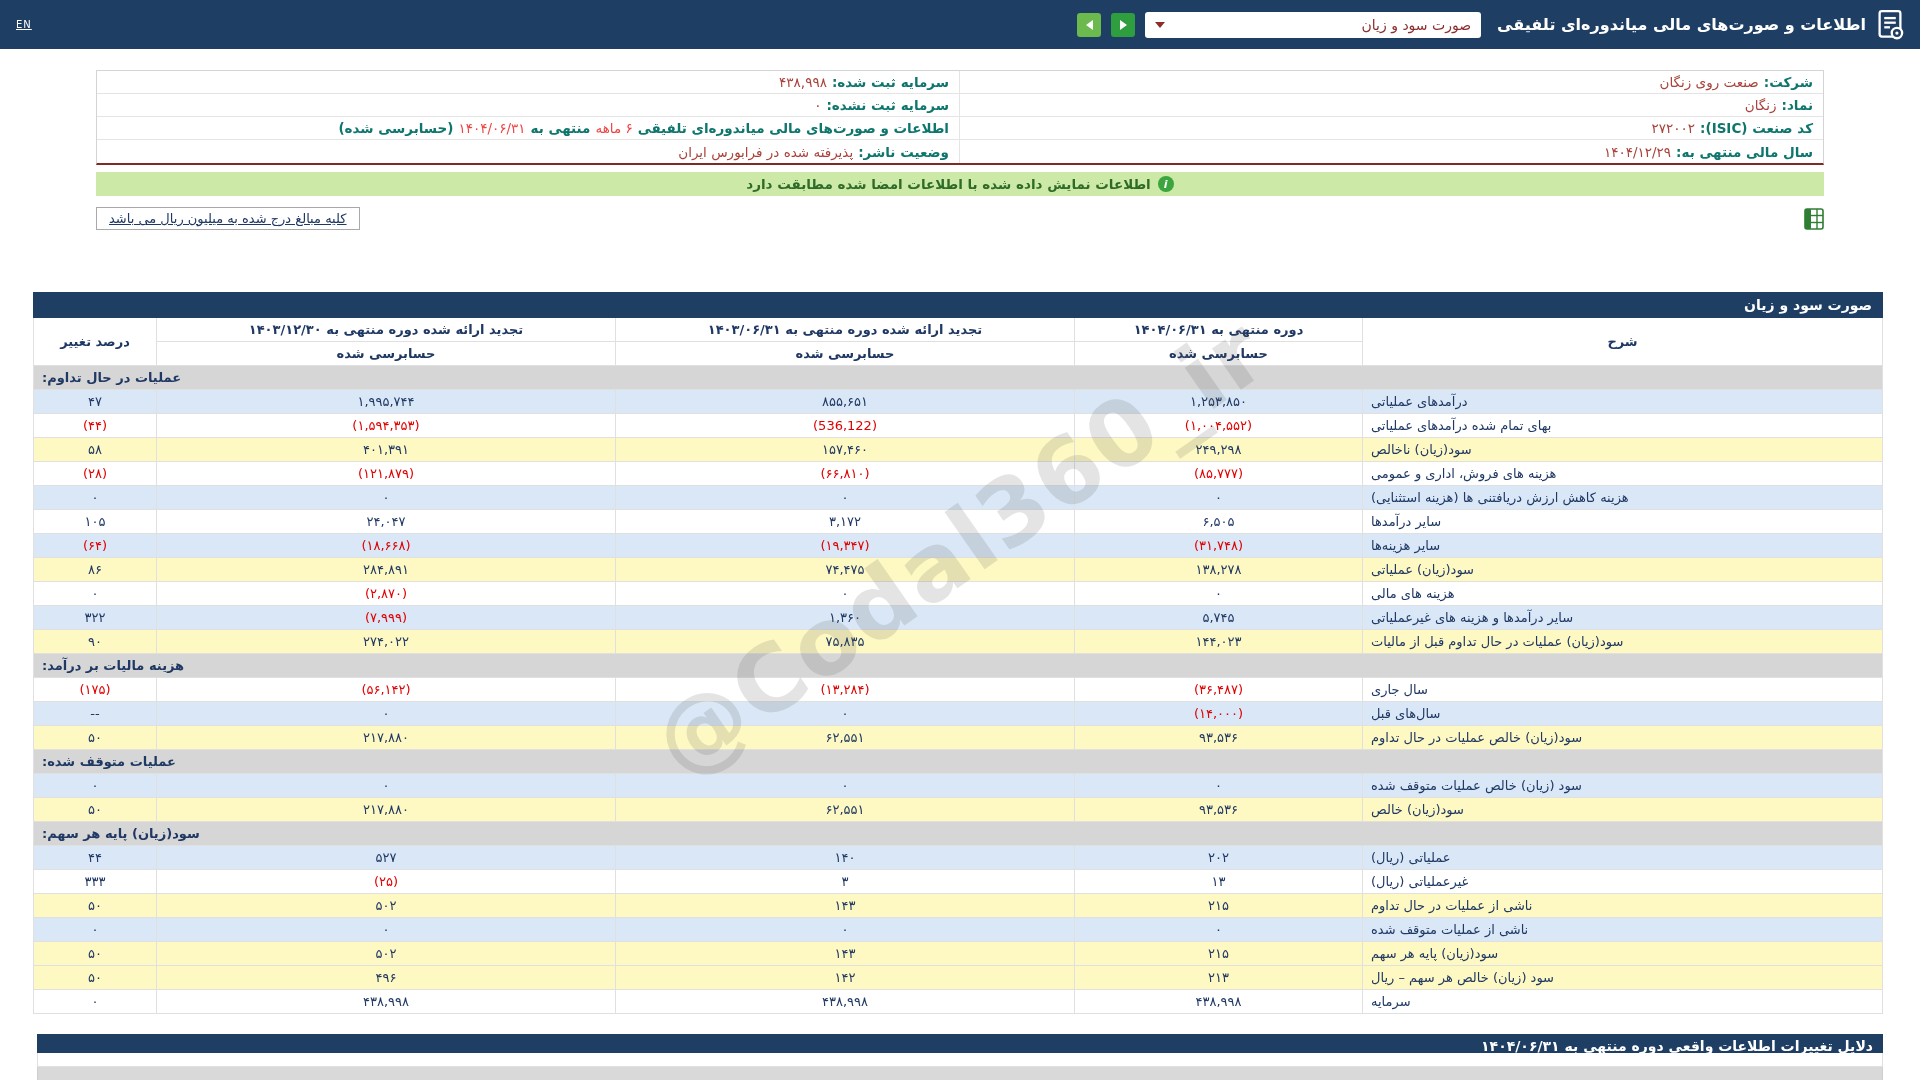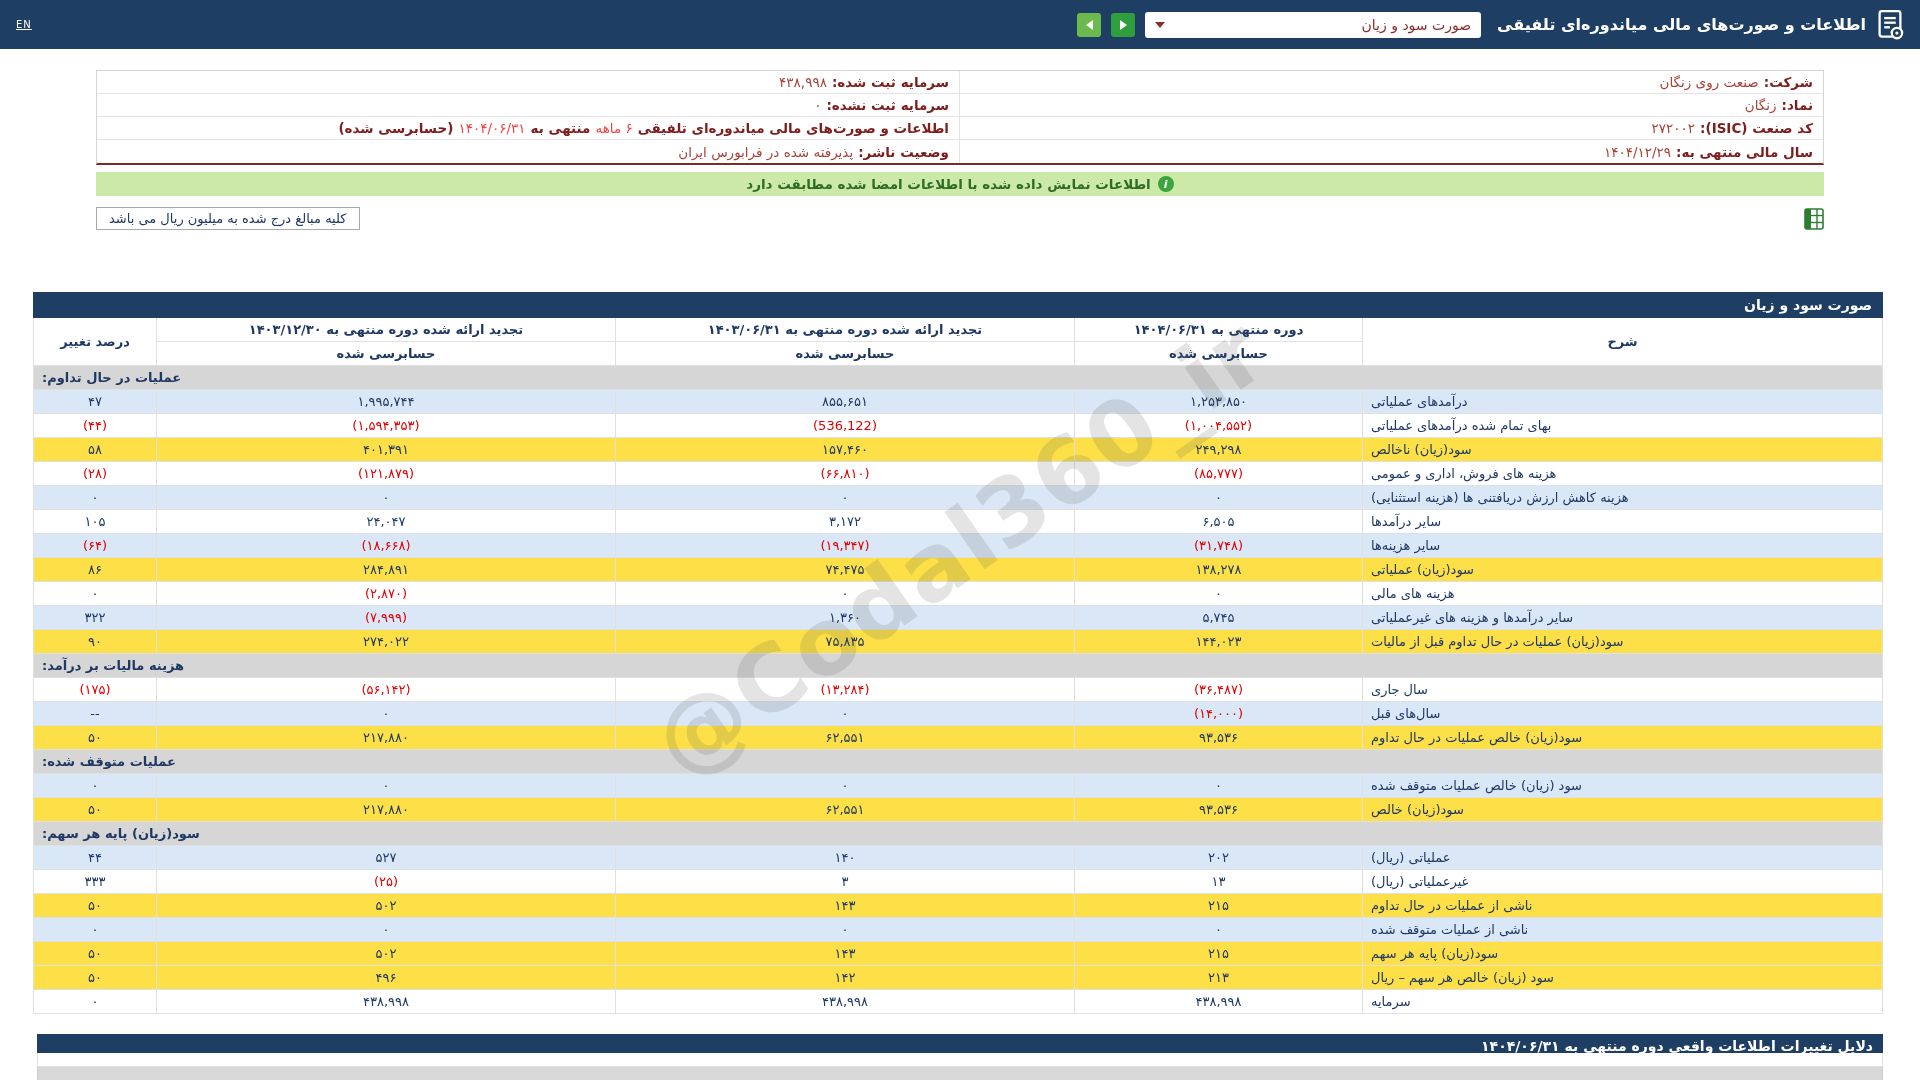--- a/index.html
+++ b/index.html
@@ -23,46 +23,46 @@
   .nav-btn.light{background:#6cb94e;}
   .tri-r{width:0;height:0;border-top:5px solid transparent;border-bottom:5px solid transparent;border-left:7px solid #fff;}
   .tri-l{width:0;height:0;border-top:5px solid transparent;border-bottom:5px solid transparent;border-right:7px solid #fff;}
   .en-link{margin-right:auto;color:#fff;font-size:10px;text-decoration:underline;cursor:pointer;letter-spacing:1px;}
 
   
   .info-grid{margin:21px 96px 0;display:grid;grid-template-columns:1fr 1fr;border:1px solid #d4d4d4;border-bottom:2px solid #7e2b25;background:#fff;}
   .info-cell{height:23px;display:flex;align-items:center;padding:0 10px;font-size:13.5px;border-bottom:1px solid #e4e4e4;gap:5px;white-space:nowrap;overflow:hidden;}
   .info-cell.colL{border-right:1px solid #e4e4e4;}
   .info-cell:nth-last-child(-n+2){border-bottom:none;}
-  .info-label{font-weight:bold;color:#7f1d1d;}
+  .info-label{font-weight:bold;color:#0f766e;}
   .info-value{color:#a8423a;}
   .red-part{color:#ef4444;}
 
   
   .banner{margin:7px 96px 0;background:#cde9a8;height:24px;display:flex;align-items:center;justify-content:center;gap:7px;font-size:13.5px;color:#2f6b27;font-weight:bold;}
   .info-badge{width:16px;height:16px;border-radius:50%;background:#3da53d;color:#fff;font-size:11px;font-weight:bold;font-style:italic;display:flex;align-items:center;justify-content:center;flex:0 0 auto;}
 
   
-  .units-row{margin:11px 96px 0;display:flex;align-items:center;}
+  .units-row{margin:11px 96px 0;display:flex;align-items:center;text-decoration:underline;}
   .excel-btn{cursor:pointer;display:flex;background:none;border:none;}
   .units-note{margin-right:auto;border:1px solid #a9a9a9;background:#fff;padding:3px 12px;font-size:13px;color:#1f3864;}
 
   
   .table-wrap{margin:62px 37px 0;position:relative;}
   table.pl{width:100%;border-collapse:collapse;table-layout:fixed;font-size:13px;}
   .c-desc{width:520px;} .c-p1{width:288px;} .c-p2{width:459px;} .c-p3{width:459px;} .c-pct{width:123px;}
   .pl th,.pl td{border:1px solid #e0e0e0;}
   .pl .bar{background:#1e3e64;color:#fff;font-weight:bold;text-align:right;padding:4px 10px;font-size:14px;border:1px solid #1e3e64;}
   .pl thead th{background:#fff;color:#1f3864;font-weight:bold;text-align:center;padding:4px 4px;font-size:13px;}
   .pl td{padding:3px 8px;height:24px;color:#1f3864;}
   .pl td.desc{text-align:left;}
   .pl td.num{text-align:center;direction:ltr;unicode-bidi:isolate;}
   .pl td.neg{color:#e00000;}
   .pl tr.bg-blue td{background:#d9e7f6;}
-  .pl tr.bg-yellow td{background:#fde047;margin-top:7px;}
+  .pl tr.bg-yellow td{background:#fef9c3;margin-top:7px;}
   .pl tr.bg-white td{background:#fff;}
   .pl tr.bg-gray td{background:#d6d6d6;font-weight:bold;}
   .watermark{position:absolute;top:256px;left:50%;transform:translate(-50%,-50%) rotate(-35deg);font-size:92px;font-weight:bold;color:rgba(90,90,90,0.16);pointer-events:none;direction:ltr;letter-spacing:2px;white-space:nowrap;z-index:9;}
 
   
   .footer-wrap{margin:20px 37px 0;}
   .footer-bar{background:#1e3e64;color:#fff;font-weight:bold;text-align:right;padding:4px 10px;font-size:14px;height:19px;}
   .footer-empty{height:14px;background:#fff;border:1px solid #e0e0e0;border-top:none;}
   .footer-gray{height:14px;background:#d9d9d9;border:1px solid #cfcfcf;border-top:none;}
 </style>

